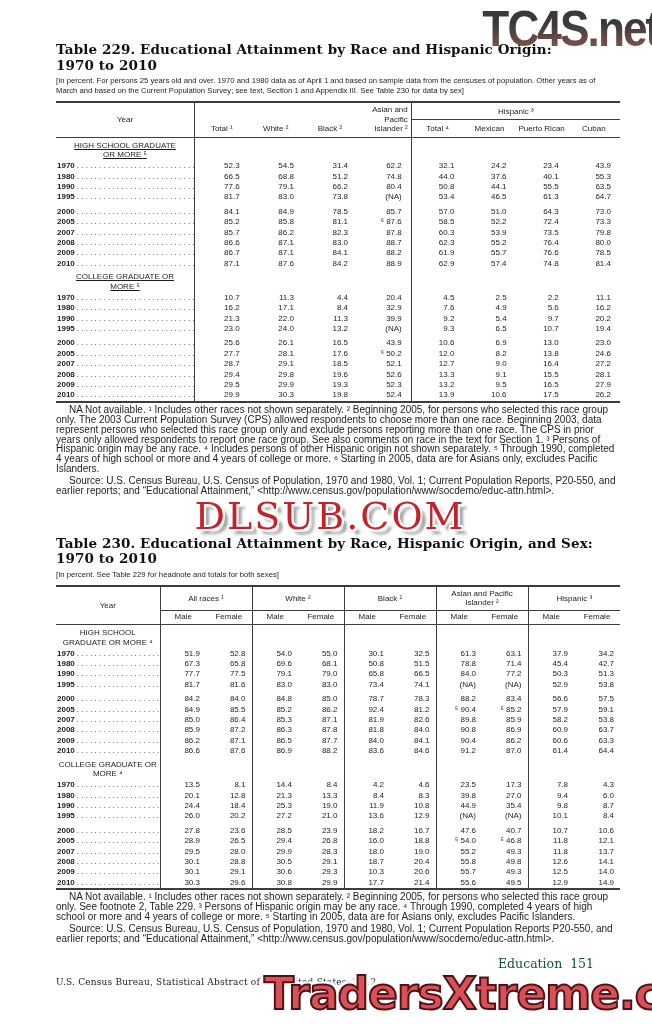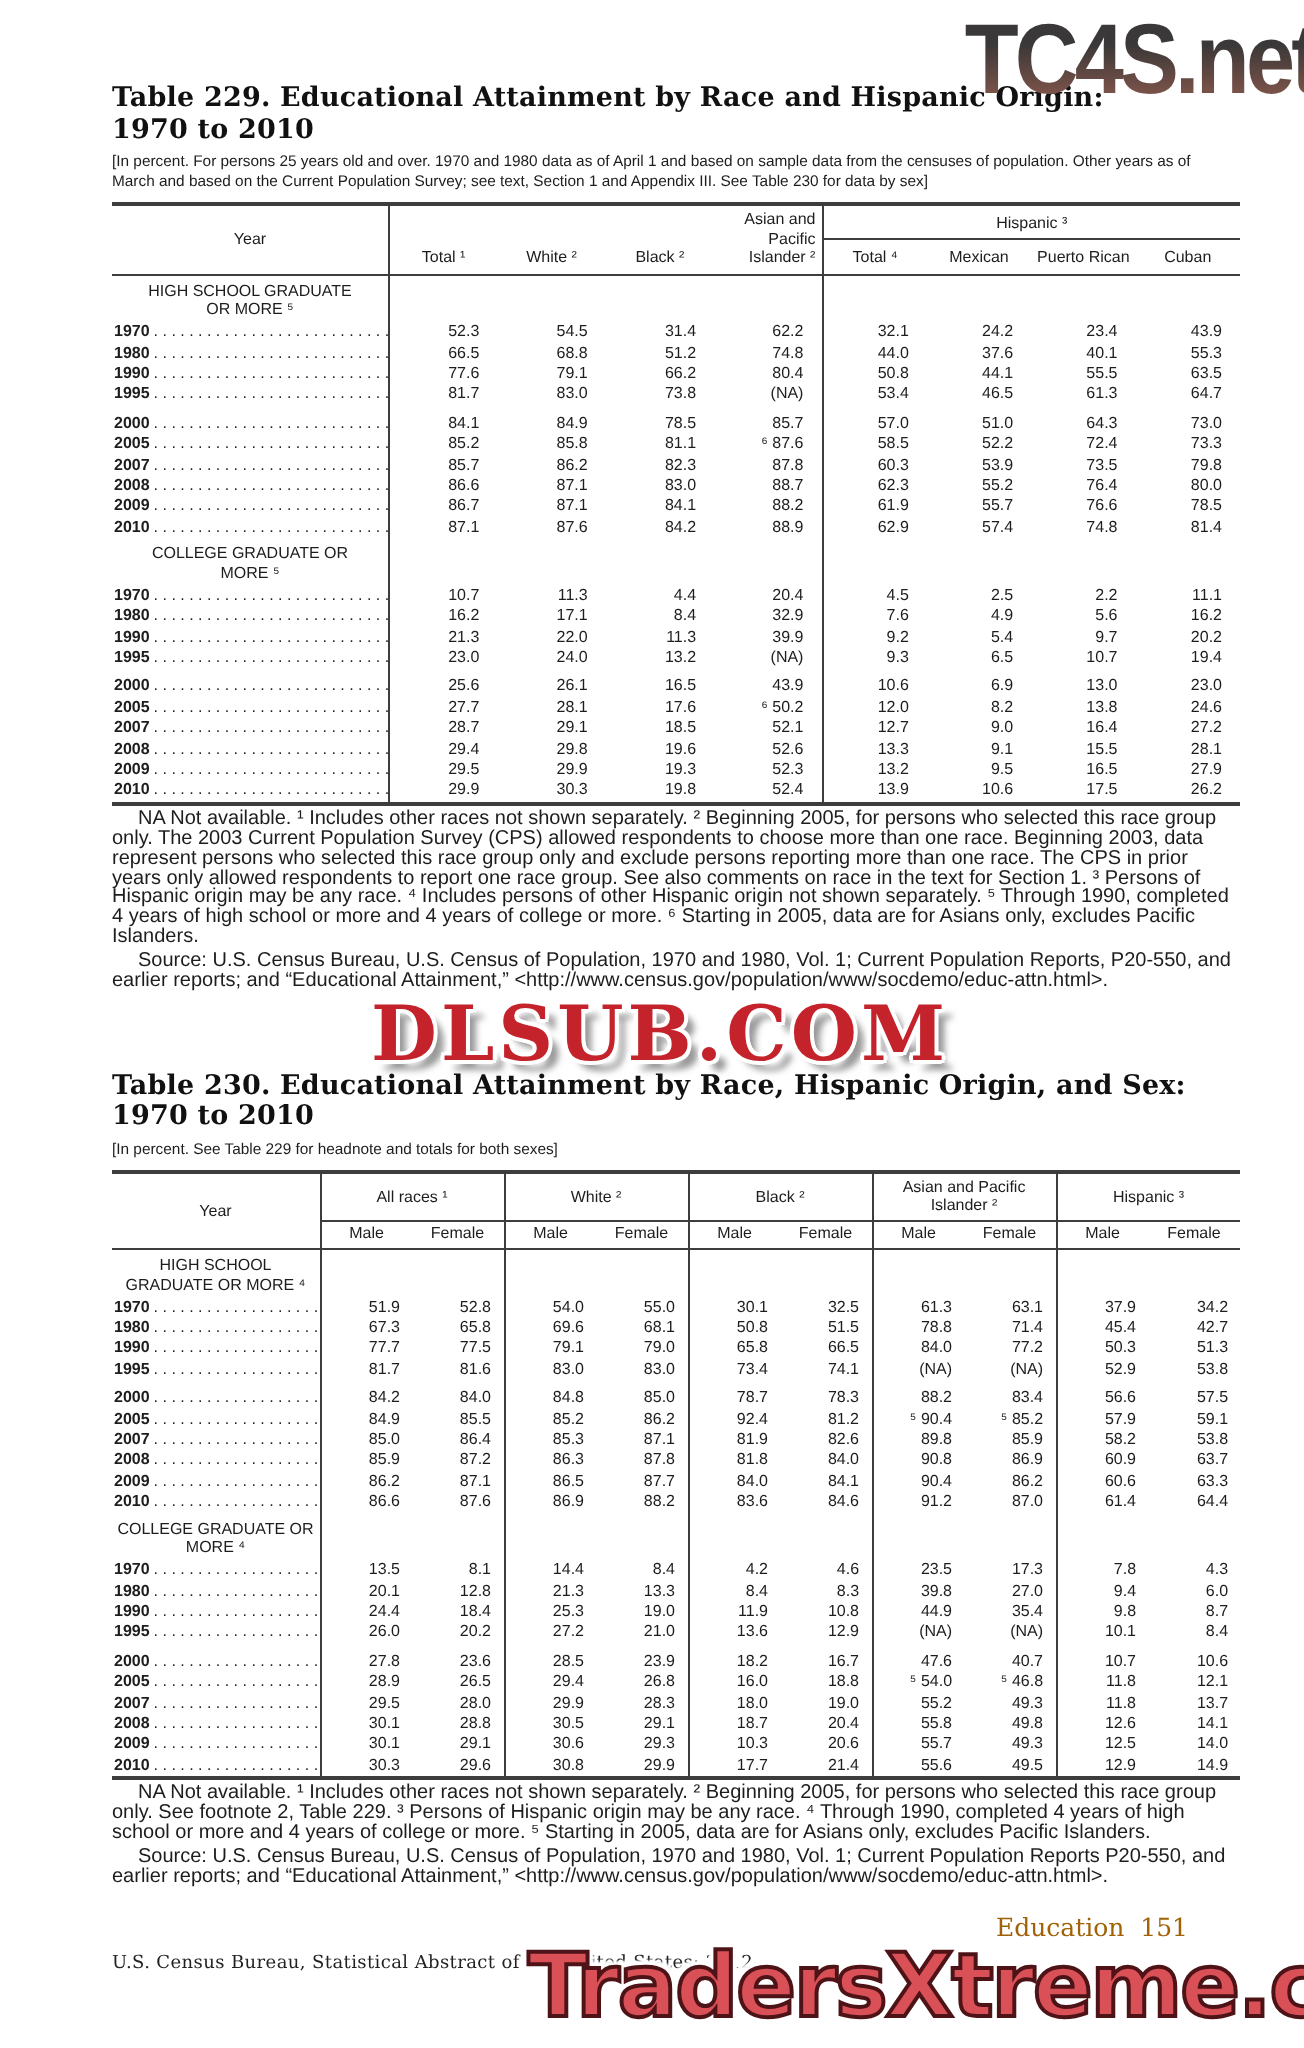--- a/index.html
+++ b/index.html
@@ -26,46 +26,46 @@
   .colh{vertical-align:bottom;text-align:center;padding:2px 2px 3px;line-height:9.5px;}
   .apih{text-align:right;padding-right:3px;}
   .grouph{vertical-align:bottom;text-align:center;padding:2px 0 2px;line-height:9.5px;}
   .grp{vertical-align:middle;text-align:center;padding:2px 2px 2px;line-height:9.5px;}
   .sub{text-align:center;padding:1px 2px 3px;vertical-align:bottom;}
   tbody td{line-height:10.4px;padding:0;vertical-align:bottom;}
   .val{text-align:right;padding-right:9px;}
   #t230 .val{padding-right:6px;}
   .gap td{padding-top:4px;}
   .seclabel{text-align:center;line-height:9.8px;vertical-align:middle;}
-  #t229 .seclabel{padding:3px 14px 1px;}
+  #t229 .seclabel{padding:3px 14px 1px;text-decoration:underline;}
   #t230 .seclabel{padding:3px 2px 1px;}
   .ycwrap{display:flex;align-items:baseline;overflow:hidden;padding-left:1px;}
   .yr{flex:none;font-weight:bold;}
   .leader{flex:1 1 auto;overflow:hidden;white-space:nowrap;}
   .leader::after{content:". . . . . . . . . . . . . . . . . . . . . . . . . . . . . . . .";padding-left:2px;}
   
   .edu{font-family:"DejaVu Serif",serif;font-size:12.5px;text-align:right;
-       padding-right:26px;margin-top:12px;white-space:pre;color:#a16207;}
+       padding-right:26px;margin-top:12px;white-space:pre;color:#14532d;}
   .credit{font-family:"DejaVu Serif",serif;font-size:9px;margin-top:6px;color:#222;letter-spacing:.2px;}
   
   .wm-tc4s{
     position:absolute;top:0px;right:-6px;z-index:6;
     font-family:"Liberation Sans",sans-serif;font-weight:bold;font-size:46px;
     letter-spacing:-2px;transform:scale(.96,1.08);transform-origin:top right;
     color:#454140;filter:blur(.3px);white-space:nowrap;
   }
   @supports (-webkit-background-clip:text){
     .wm-tc4s{
       background:linear-gradient(var(--wm-tc4s-top,#3a3838) 38%,var(--wm-tc4s-bottom,#7d544a) 82%);
       -webkit-background-clip:text;-webkit-text-fill-color:transparent;
     }
   }
   .wm-dlsub{
     position:absolute;top:494px;left:330px;transform:translateX(-50%);z-index:6;
-    font-family:"DejaVu Serif",serif;font-weight:bold;font-size:38px;letter-spacing:2px;
+    font-family:"DejaVu Serif",serif;font-weight:normal;font-size:38px;letter-spacing:2px;
     color:var(--wm-dlsub-red,#c4232b);white-space:nowrap;
     text-shadow:2px 0 0 #fff,-2px 0 0 #fff,0 2px 0 #fff,0 -2px 0 #fff,
       1.6px 1.6px 0 #fff,-1.6px -1.6px 0 #fff,1.6px -1.6px 0 #fff,-1.6px 1.6px 0 #fff,
       5px 5px 3px rgba(70,70,70,.55);
   }
   .wm-traders{
     position:absolute;top:968px;left:264px;z-index:7;
     font-family:"DejaVu Sans",sans-serif;font-weight:bold;font-size:44px;
     color:var(--wm-traders-fill,#d95057);
     -webkit-text-stroke:2px var(--wm-traders-outline,#4d1317);

